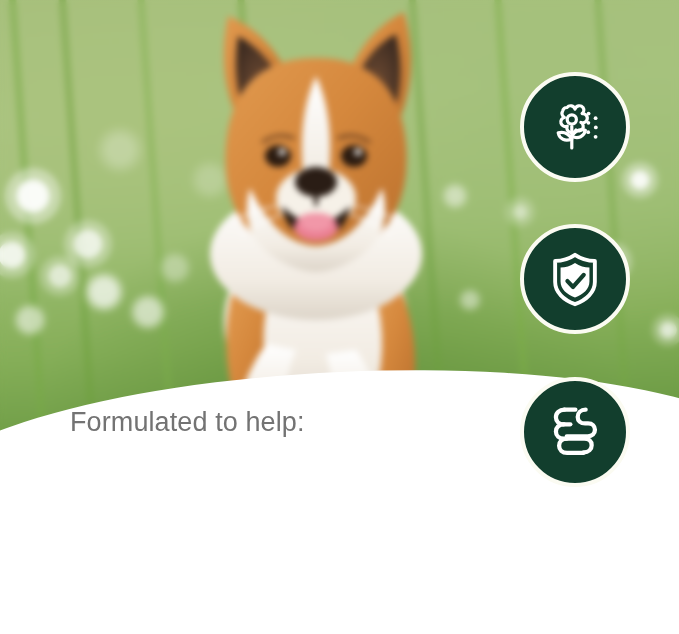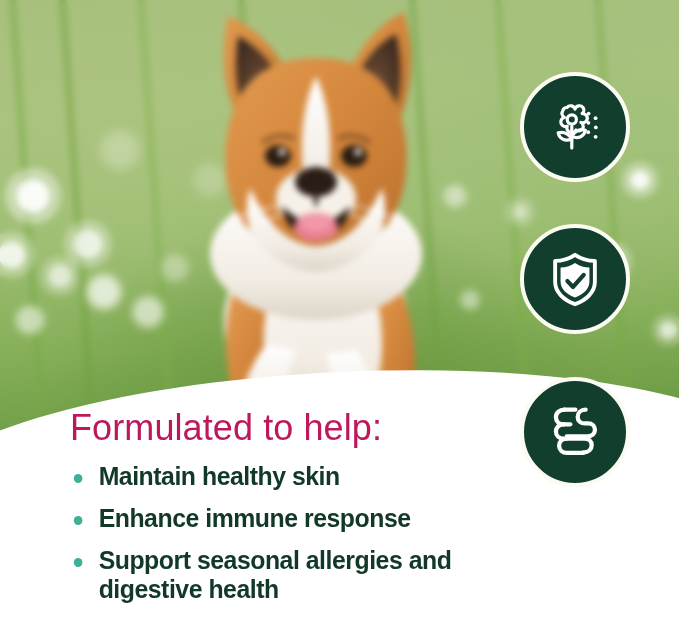--- a/index.html
+++ b/index.html
@@ -68,22 +68,22 @@
     transform:rotate(-2.6deg);
     transform-origin:50% 0%;
   }
   #banner-fill{
     position:absolute; left:0; top:470px; width:679px; height:164px; background:#fff;
   }
 
   
   #copy { position:absolute; left:70px; top:408px; width:470px; }
   #eyebrow {
-    color:#be185d;
-    font-size:36px;
+    color:#737373;
+    font-size:27px;
     font-weight:400;
     letter-spacing:.1px;
     line-height:1.1;
     white-space:nowrap;
   }
   ul#benefits { list-style:none; margin-top:14px; }
   ul#benefits li {
     position:relative;
     padding-left:30px;
     margin-bottom:13px;
@@ -193,34 +193,20 @@
         <path d="M230 222 q28 10 40 22"></path>
       </g>
     </svg>
   </div>
 
   <div id="banner"></div>
   <div id="banner-fill"></div>
 
   <div id="copy">
     <div id="eyebrow">Formulated to help:</div>
-    <ul id="benefits">
-      <li>
-        <span class="dot"></span>
-        <span>Maintain healthy skin</span>
-      </li>
-      <li>
-        <span class="dot"></span>
-        <span>Enhance immune response</span>
-      </li>
-      <li>
-        <span class="dot"></span>
-        <span>Support seasonal allergies and digestive health</span>
-      </li>
-    </ul>
   </div>
 
   <div class="badge" id="badge-pollen">
     <span>
       <svg width="64" height="64" viewBox="0 0 64 64" fill="none" stroke="#ffffff" stroke-width="3.2" stroke-linecap="round" stroke-linejoin="round">
         <path d="M24 12.5a4.6 4.6 0 0 1 8 1.6 4.6 4.6 0 0 1 8-1.6 4.6 4.6 0 0 1-.9 6.1 4.6 4.6 0 0 1 4.7 6.6 4.6 4.6 0 0 1-5.9 2.2 4.6 4.6 0 0 1 1.6 6.5 4.6 4.6 0 0 1-6.5 1.1 4.6 4.6 0 0 1-6.4 2.2 4.6 4.6 0 0 1-2.3-6.1 4.6 4.6 0 0 1-6.3-2.8 4.6 4.6 0 0 1 3.4-5.8 4.6 4.6 0 0 1-1.8-6.4 4.6 4.6 0 0 1 4.4-3.6z"></path>
         <circle cx="28.8" cy="24.5" r="4.6"></circle>
         <path d="M28.8 31.5V53"></path>
         <path d="M28.8 44c-3.8-6.2-9.2-7.4-13.6-6.2 1.2 6.2 7 9.1 13.6 6.2z"></path>
         <path d="M28.8 41.4c3.8-6.2 9.2-7.4 13.6-6.2-1.2 6.2-7 9.1-13.6 6.2z"></path>

